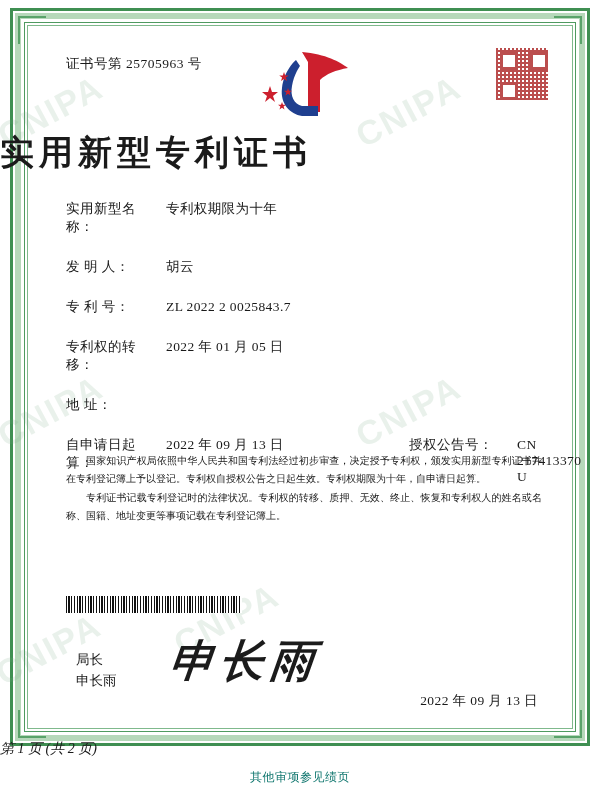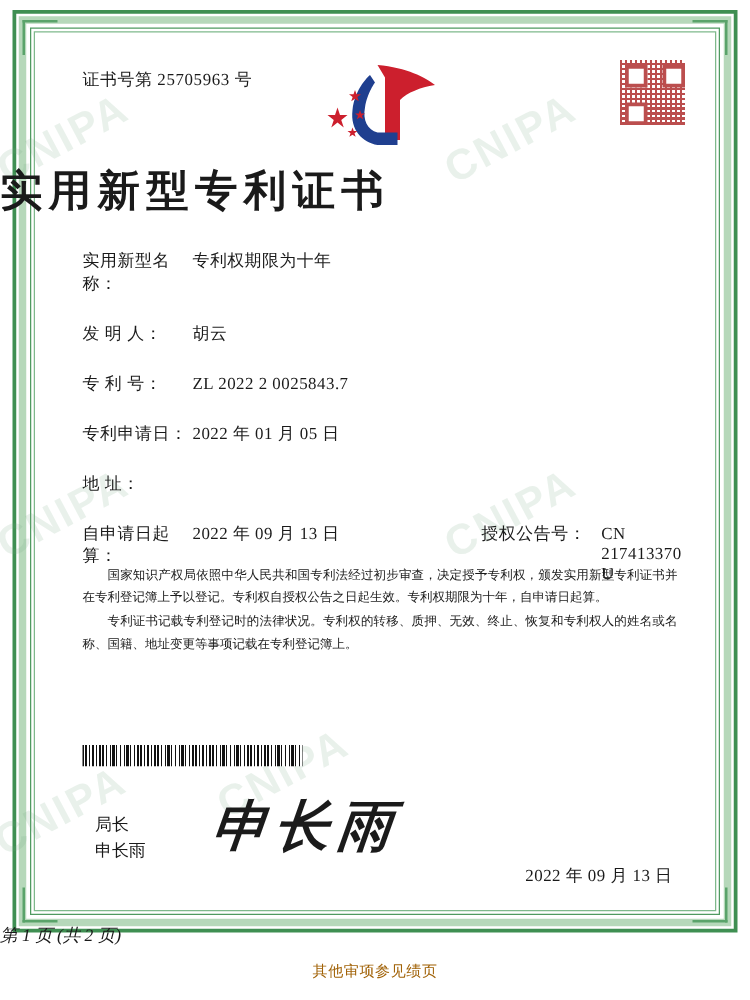--- a/index.html
+++ b/index.html
@@ -153,20 +153,21 @@
     position: absolute;
     left: 66px;
     right: 60px;
     top: 200px;
   }
   .field-row {
     display: flex;
     align-items: baseline;
     margin-bottom: 22px;
     font-size: 13.5px;
+    gap: 12px;
   }
   .field-label {
     width: 88px;
     flex: none;
     letter-spacing: 0.5px;
   }
   .field-value {
     flex: 1;
     letter-spacing: 0.4px;
   }
@@ -253,21 +254,21 @@
     font-style: italic;
   }
 
   .footer-note {
     position: absolute;
     left: 0;
     right: 0;
     bottom: 14px;
     text-align: center;
     font-size: 12px;
-    color: #a16207;
+    color: #0f766e;
     letter-spacing: 0.5px;
   }
 </style>
 </head>
 <body>
 
 <div class="page">
 
   <div class="frame-outer"></div>
   <div class="frame-mid"></div>
@@ -307,21 +308,21 @@
     </div>
     <div class="field-row">
       <div class="field-label">发 明 人：</div>
       <div class="field-value">胡云</div>
     </div>
     <div class="field-row">
       <div class="field-label">专 利 号：</div>
       <div class="field-value">ZL 2022 2 0025843.7</div>
     </div>
     <div class="field-row">
-      <div class="field-label">专利申请日：</div>
+      <div class="field-label">专利权的转移：</div>
       <div class="field-value">2022 年 01 月 05 日</div>
     </div>
     <div class="field-row">
       <div class="field-label">地 址：</div>
     </div>
     <div class="field-row two-col">
       <div class="field-label">自申请日起算：</div>
       <div class="field-value">2022 年 09 月 13 日</div>
       <div class="sub-label">授权公告号：</div>
       <div class="sub-value">CN 217413370 U</div>

